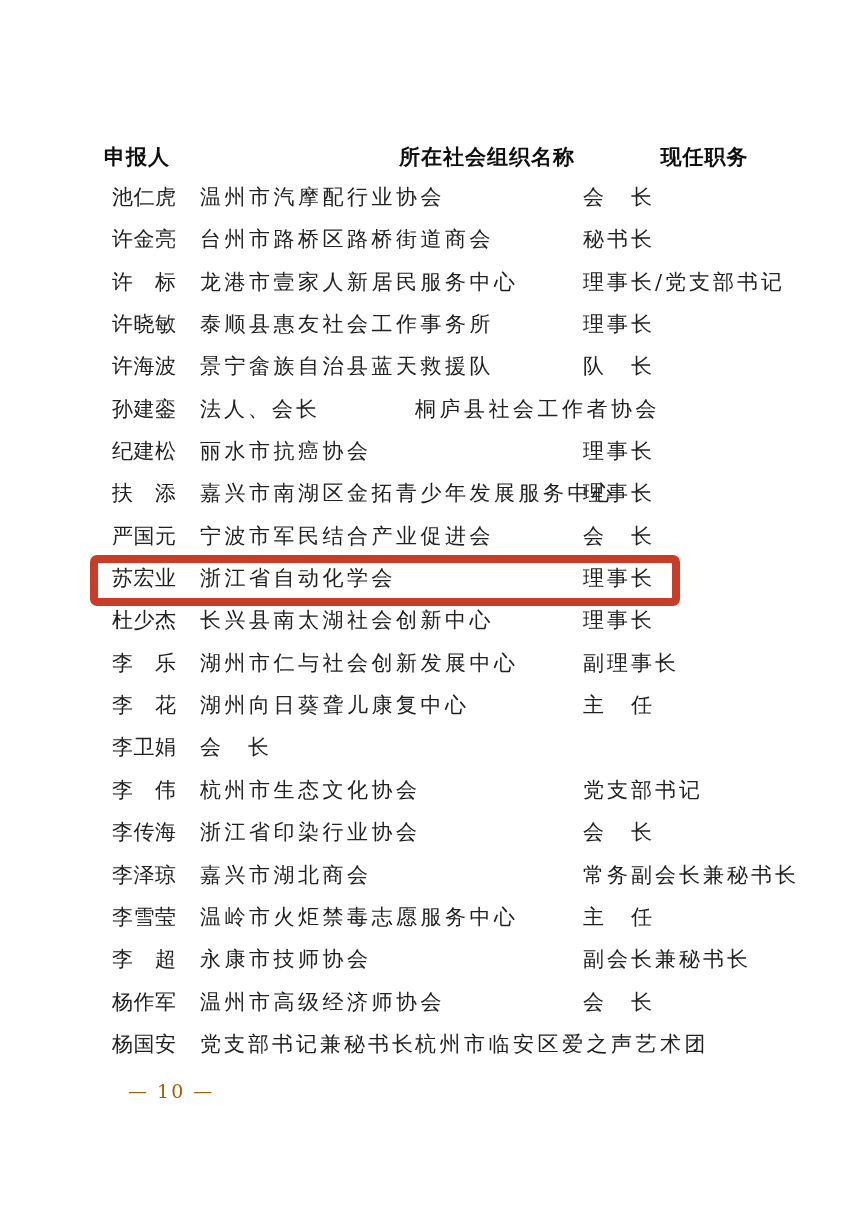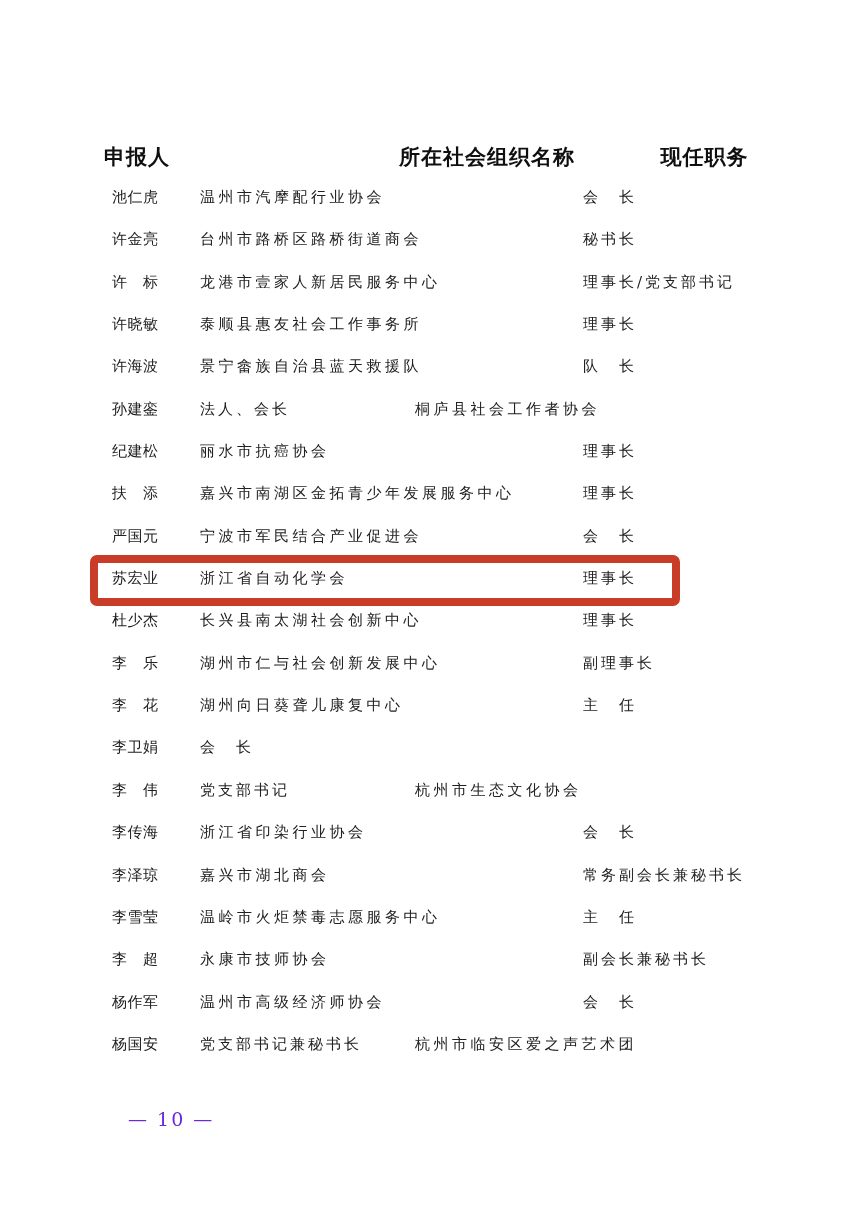--- a/index.html
+++ b/index.html
@@ -27,21 +27,21 @@
   .tbody {
     position: absolute;
     top: 185px;
     left: 112px;
     width: 686px;
   }
   .row {
     display: flex;
     height: 42.35px;
     align-items: flex-start;
-    font-size: 15px;
+    font-size: 21px;
     line-height: 24px;
   }
   .col { display: block; box-sizing: border-box; white-space: nowrap; }
   .col.name { width: 88px; letter-spacing: 0.5px; }
   .col.org  { width: 383px; letter-spacing: 3.5px; }
   .col.pos  { width: 215px; letter-spacing: 3px; }
   .thead .col.name { letter-spacing: 1px; }
   .thead .col.org  { text-align: right; letter-spacing: 1px; }
   .thead .col.pos  { padding-left: 44px; letter-spacing: 1px; text-align: center; }
   .highlight-box {
@@ -54,23 +54,22 @@
     border: 8px solid #c83c28;
     border-radius: 7px;
     pointer-events: none;
   }
   .footer {
     position: absolute;
     left: 128px;
     top: 1080px;
     font-size: 19px;
     letter-spacing: 2px;
-    color: #6d28d9;
+    color: #a16207;
     font-family: "DejaVu Serif", "Liberation Serif", serif;
-    margin-top: 28px;
   }
 </style>
 </head>
 <body>
 
 <div class="page">
 
   <div class="thead">
     <span class="col name">申报人</span>
     <span class="col org">所在社会组织名称</span>
@@ -156,22 +155,22 @@
     <span class="col pos">主　任</span>
   </div>
 
   <div class="row">
     <span class="col name">李卫娟</span>
     <span class="col pos">会　长</span>
   </div>
 
   <div class="row">
     <span class="col name">李　伟</span>
+    <span class="col org">杭州市生态文化协会</span>
     <span class="col pos">党支部书记</span>
-    <span class="col org">杭州市生态文化协会</span>
   </div>
 
   <div class="row">
     <span class="col name">李传海</span>
     <span class="col org">浙江省印染行业协会</span>
     <span class="col pos">会　长</span>
   </div>
 
   <div class="row">
     <span class="col name">李泽琼</span>

